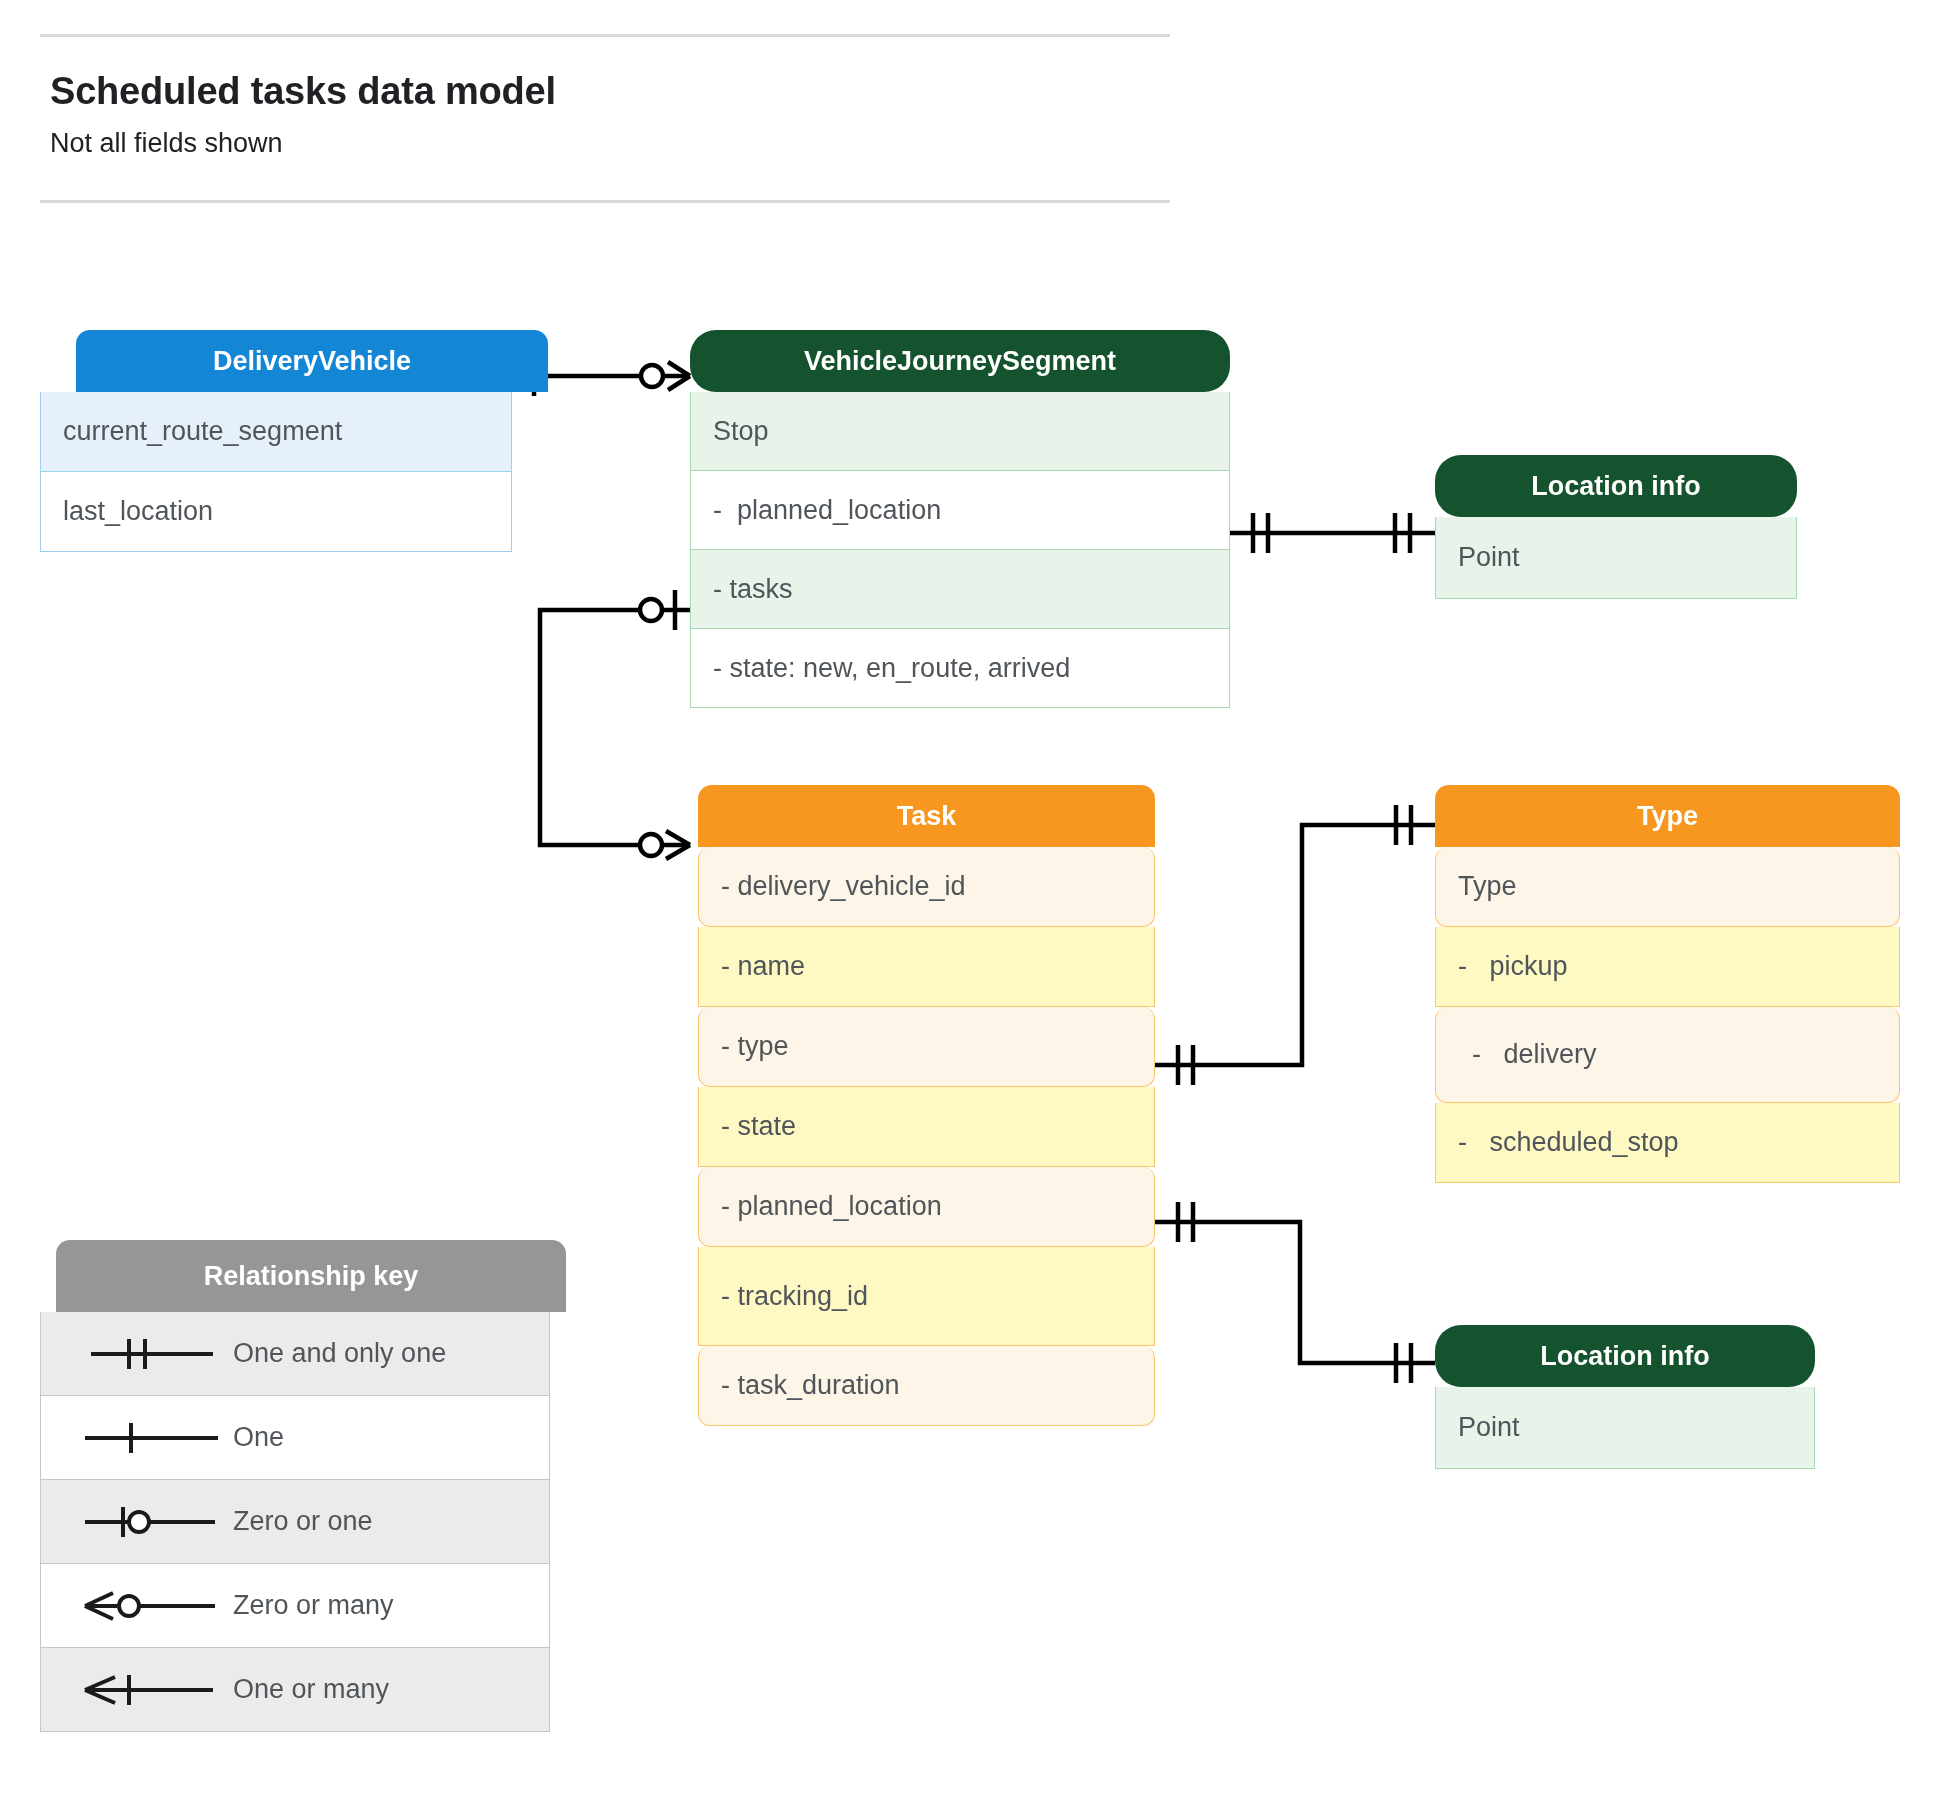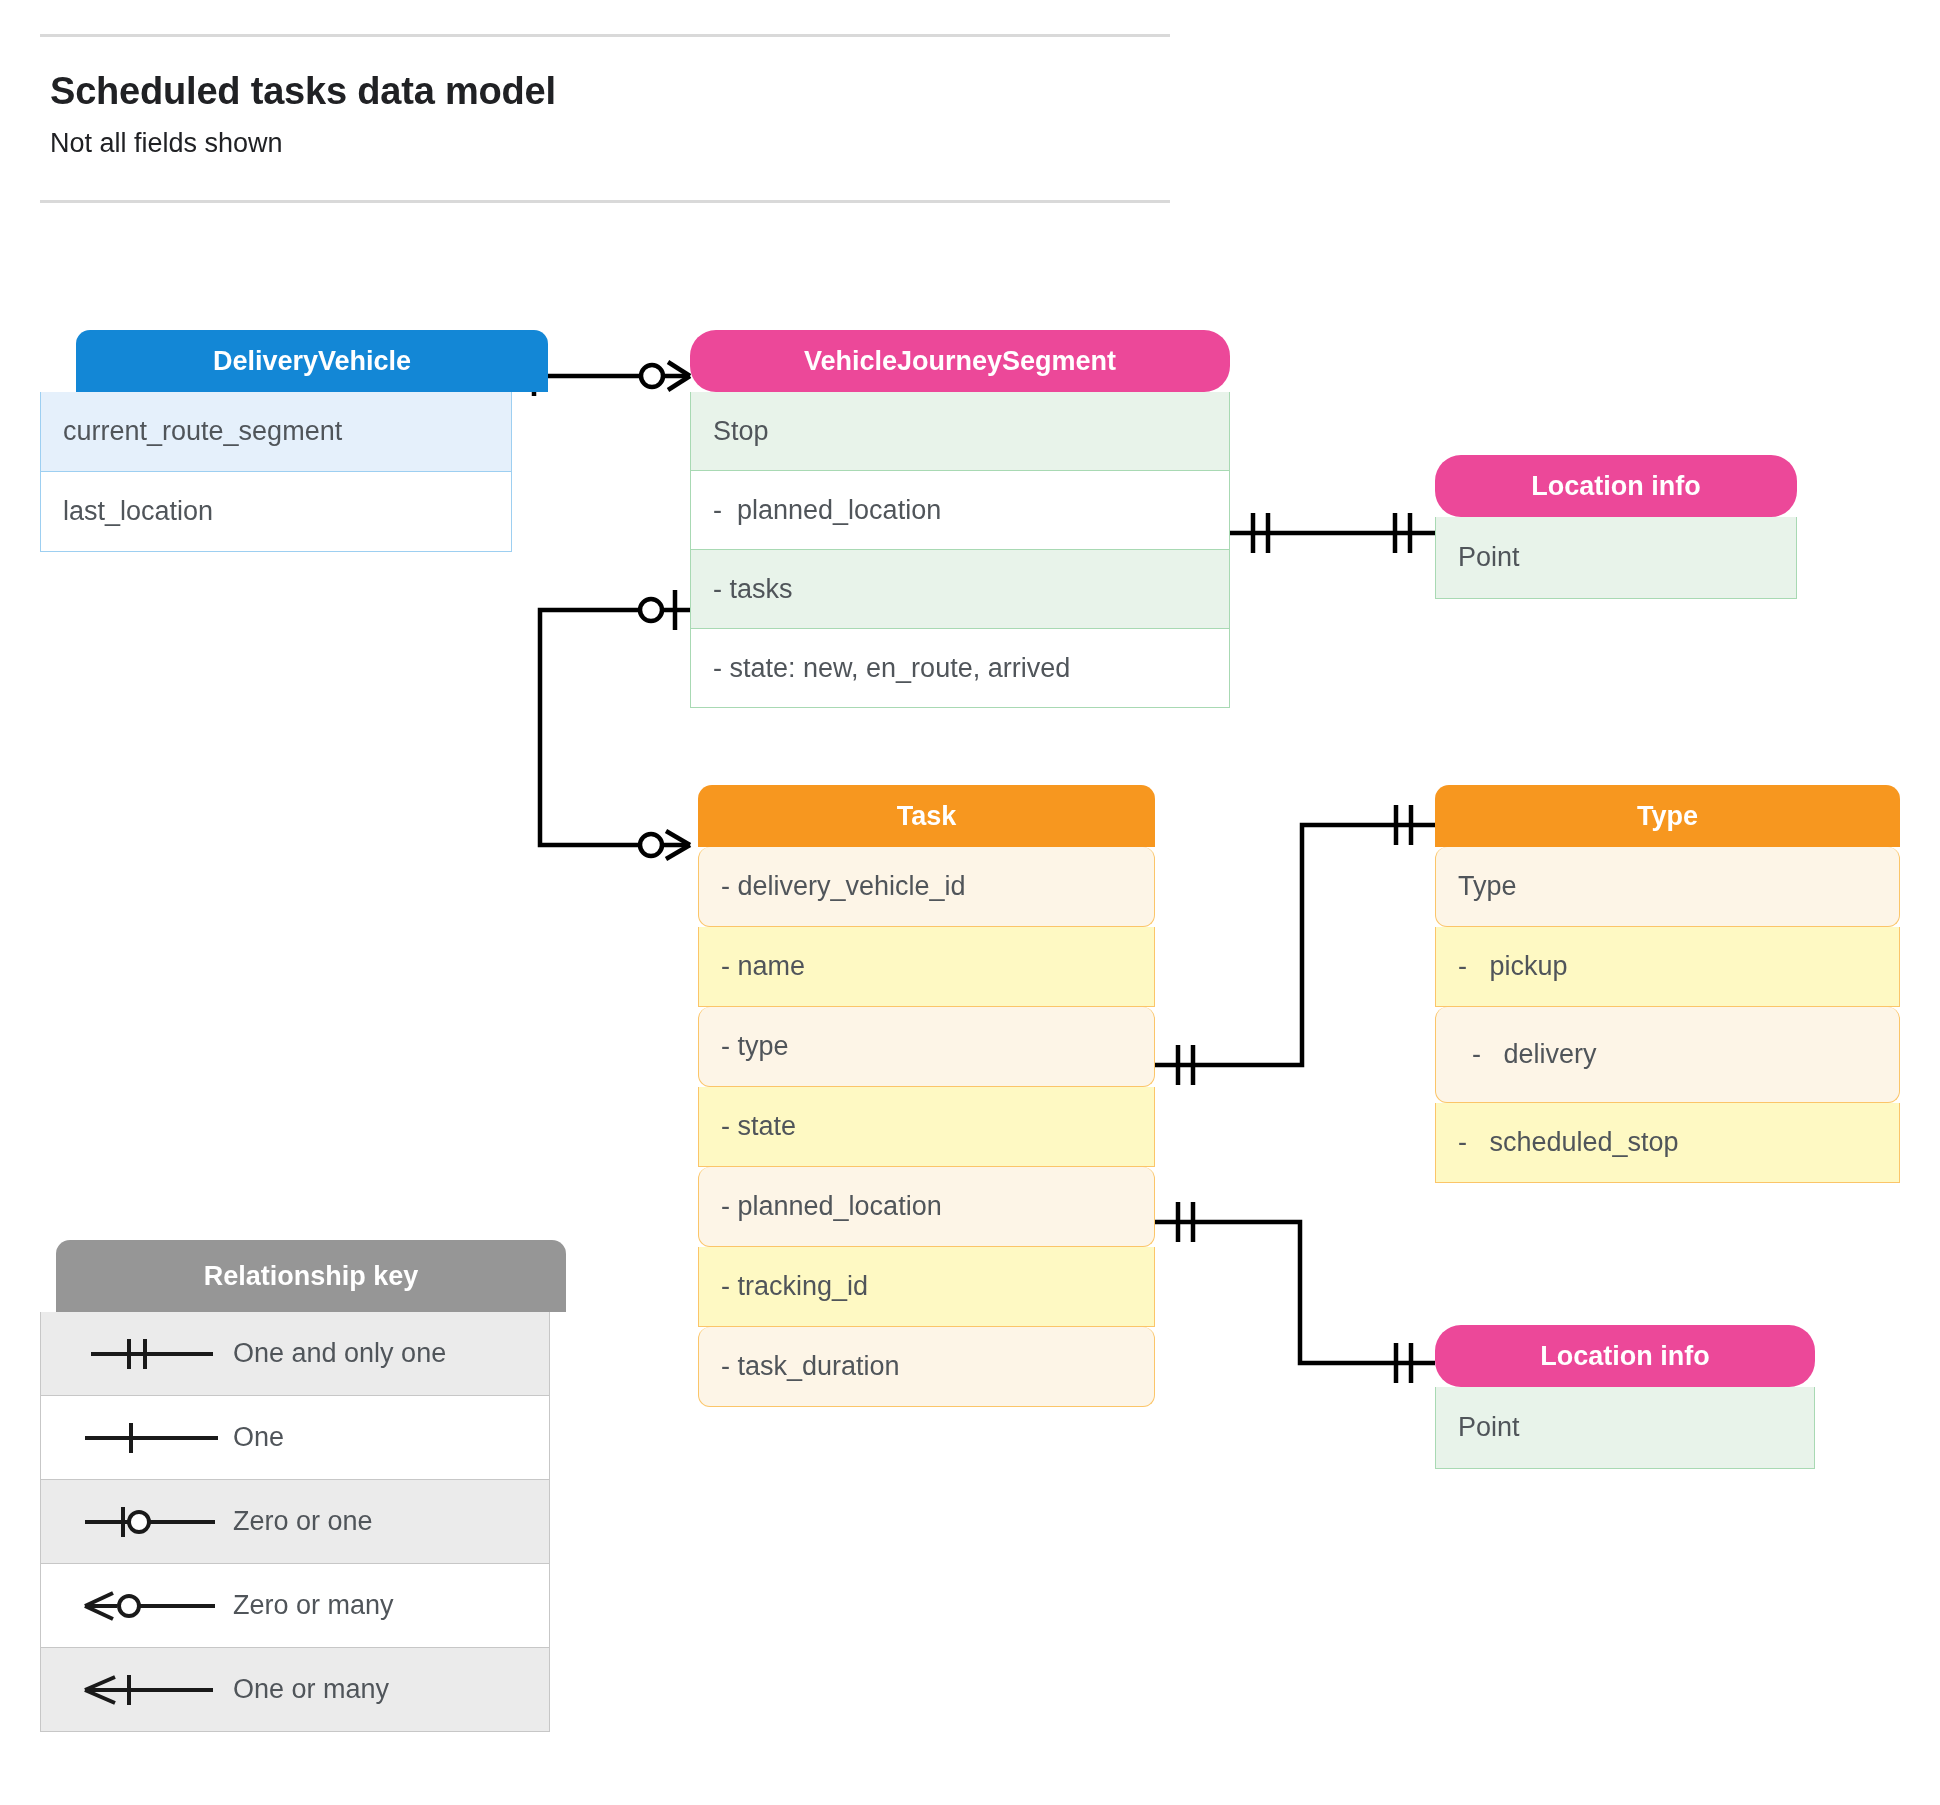--- a/index.html
+++ b/index.html
@@ -78,21 +78,21 @@
     white-space: pre;
     overflow: hidden;
   }
 
   
   .blue  .ent-header { background: #1387d6; }
   .blue  .ent-row    { border: 1px solid #9dcff1; border-top: none; }
   .blue  .ent-row.alt{ background: #e5f0fb; }
   .blue  .ent-row.pln{ background: #ffffff; }
 
-  .green .ent-header { background: #ec4899; border-radius: 26px; }
+  .green .ent-header { background: #14532d; border-radius: 26px; }
   .green .ent-row    { border: 1px solid #a8d9b3; border-top: none; }
   .green .ent-row.alt{ background: #e8f3ea; }
   .green .ent-row.pln{ background: #ffffff; }
 
   .orange .ent-header { background: #f7971f; }
   .orange .ent-row    { border: 1px solid #fbc569; border-top: none; }
   .orange .ent-row.alt{ background: #fdf5e7; border-radius: 12px; }
   .orange .ent-row.pln{ background: #fef9c3; }
 
   .gray  .ent-header { background: #969696; margin-left: 16px; }
@@ -207,21 +207,21 @@
     <div class="ent-row alt" style="height:82px;">Point</div>
   </div>
 
   <div class="entity orange" id="ent-task" style="left:690px; top:785px; width:465px;padding-left:8px;">
     <div class="ent-header" style="height:62px;">Task</div>
     <div class="ent-row alt" style="height:80px;">- delivery_vehicle_id</div>
     <div class="ent-row pln" style="height:80px;">- name</div>
     <div class="ent-row alt" style="height:80px;">- type</div>
     <div class="ent-row pln" style="height:80px;text-align:right;">- state</div>
     <div class="ent-row alt" style="height:80px;">- planned_location</div>
-    <div class="ent-row pln" style="height:80px;">- tracking_id</div>
+    <div class="ent-row pln" style="height:99px;">- tracking_id</div>
     <div class="ent-row alt" style="height:80px;">- task_duration</div>
   </div>
 
   <div class="entity orange" id="ent-type" style="left:1435px; top:785px; width:465px;">
     <div class="ent-header" style="height:62px;">Type</div>
     <div class="ent-row alt" style="height:80px;">Type</div>
     <div class="ent-row pln" style="height:80px;">-   pickup</div>
     <div class="ent-row alt" style="height:96px;padding-left:36px;">-   delivery</div>
     <div class="ent-row pln" style="height:80px;">-   scheduled_stop</div>
   </div>

